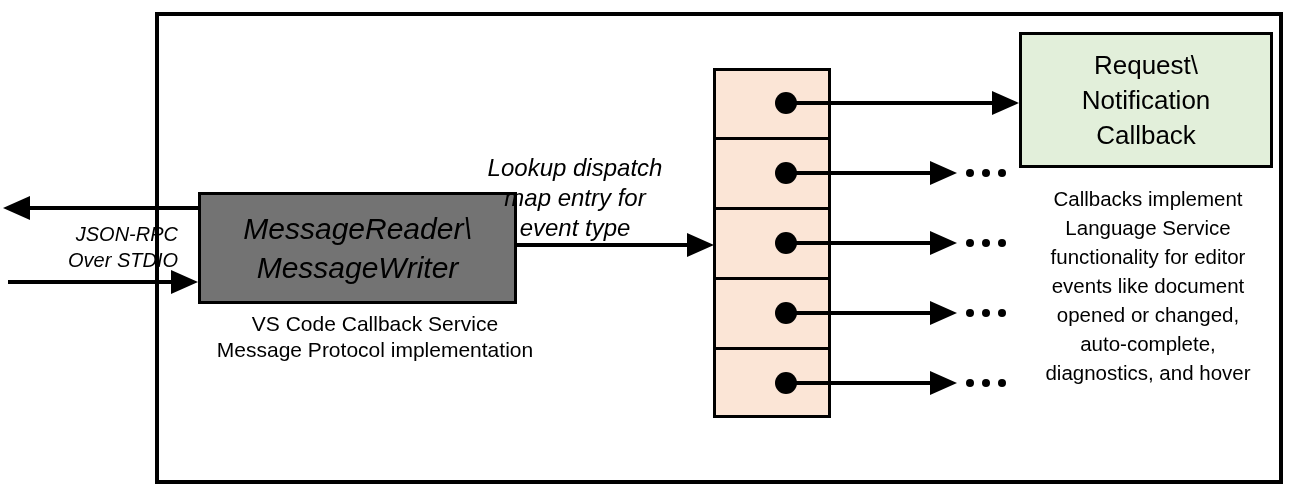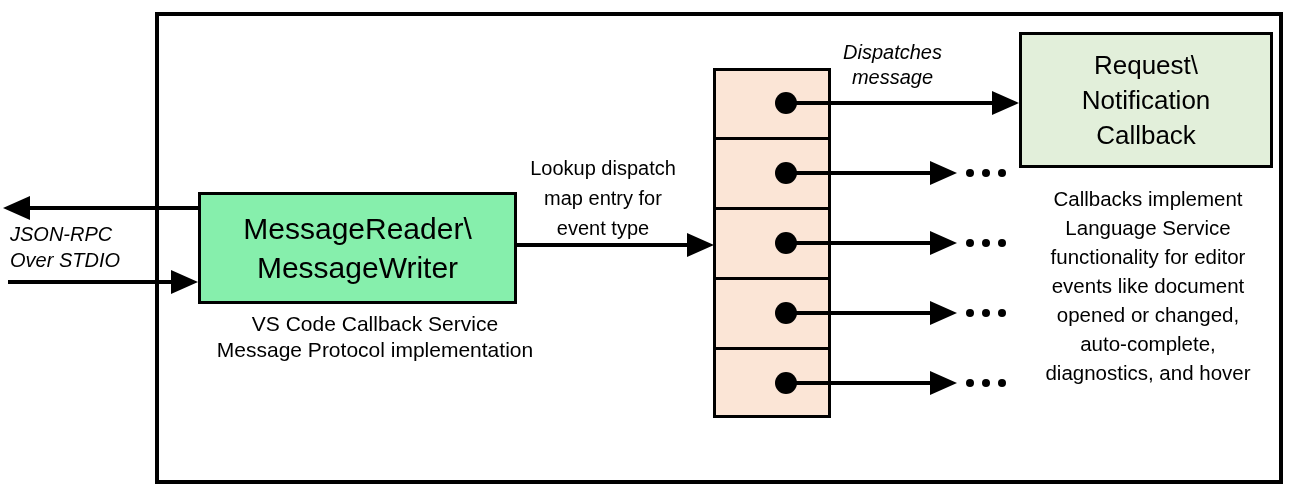--- a/index.html
+++ b/index.html
@@ -31,26 +31,26 @@
     left: 198px; top: 192px; width: 319px; height: 112px;
     border: 3px solid #000; box-sizing: border-box;
     display: flex; align-items: center; justify-content: center;
     text-align: center; font-size: 30px; line-height: 39px;
   }
   .msg-caption {
     left: 195px; top: 311px; width: 360px; text-align: center;
     font-size: 21px; line-height: 26px;
   }
   .io-label {
-    left: 10px; top: 221px; width: 168px; text-align: left;
+    left: 10px; top: 221px; width: 168px; text-align: right;
     font-style: italic; font-size: 20px; line-height: 26px;
   }
   .lookup-label {
-    left: 508px; top: 153px; width: 190px; text-align: center;
-    font-size: 20px; line-height: 30px;
+    left: 480px; top: 153px; width: 190px; text-align: center;
+    font-style: italic; font-size: 24px; line-height: 30px;
   }
   .map-box {
     left: 713px; top: 68px; width: 118px; height: 350px;
     border: 3px solid #000; box-sizing: border-box;
   }
   .map-caption {
     left: 655px; top: 422px; width: 245px; text-align: center;
     font-size: 20px; line-height: 24px;
   }
   .dispatches-label {
@@ -78,35 +78,33 @@
 
   <div class="line" style="left:28px; top:206px; width:170px;"></div>
   <div class="head-left" style="left:3px; top:196px;"></div>
 
   <div class="abs io-label multiline">JSON-RPC
 Over STDIO</div>
 
   <div class="line" style="left:8px; top:280px; width:166px;"></div>
   <div class="head-right" style="left:171px; top:270px;"></div>
 
-  <div class="abs msg-box multiline" style="background:#86efac;">MessageReader\
+  <div class="abs msg-box multiline" style="background:#737373;font-style:italic;">MessageReader\
 MessageWriter</div>
   <div class="abs msg-caption multiline">VS Code Callback Service
 Message Protocol implementation</div>
 
   <div class="line" style="left:517px; top:243px; width:172px;"></div>
   <div class="head-right" style="left:687px; top:233px;"></div>
   <div class="abs lookup-label multiline">Lookup dispatch
 map entry for
 event type</div>
 
   <div class="abs map-box" style="background:#FBE5D6;"></div>
 
-  <div class="abs dispatches-label multiline">Dispatches
-message</div>
 
   <div class="abs callback-box multiline" style="background:#E2EFDA;">Request\
 Notification
 Callback</div>
   <div class="abs callback-caption multiline">Callbacks implement
 Language Service
 functionality for editor
 events like document
 opened or changed,
 auto-complete,

